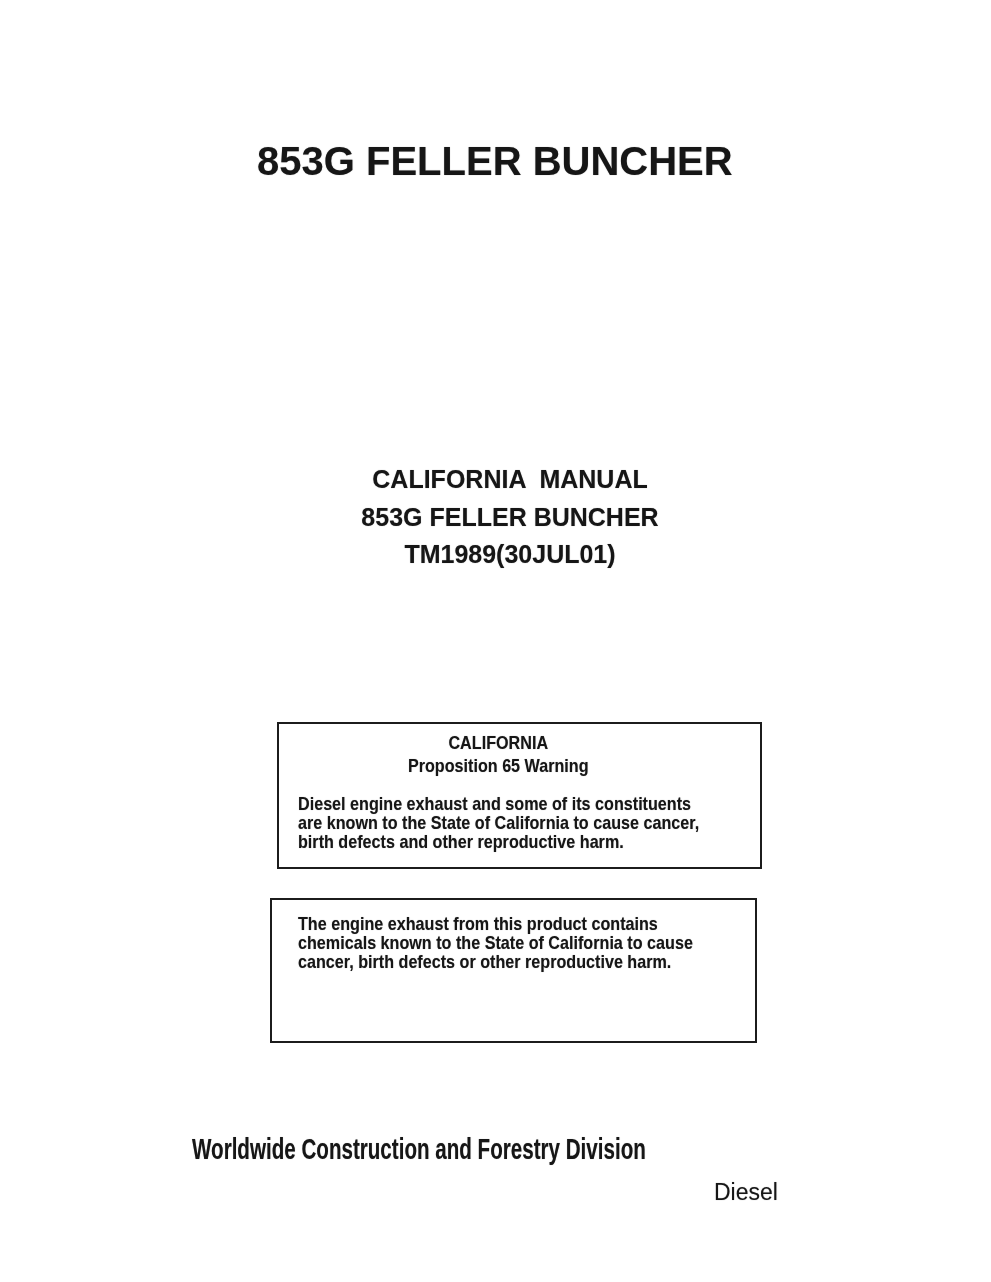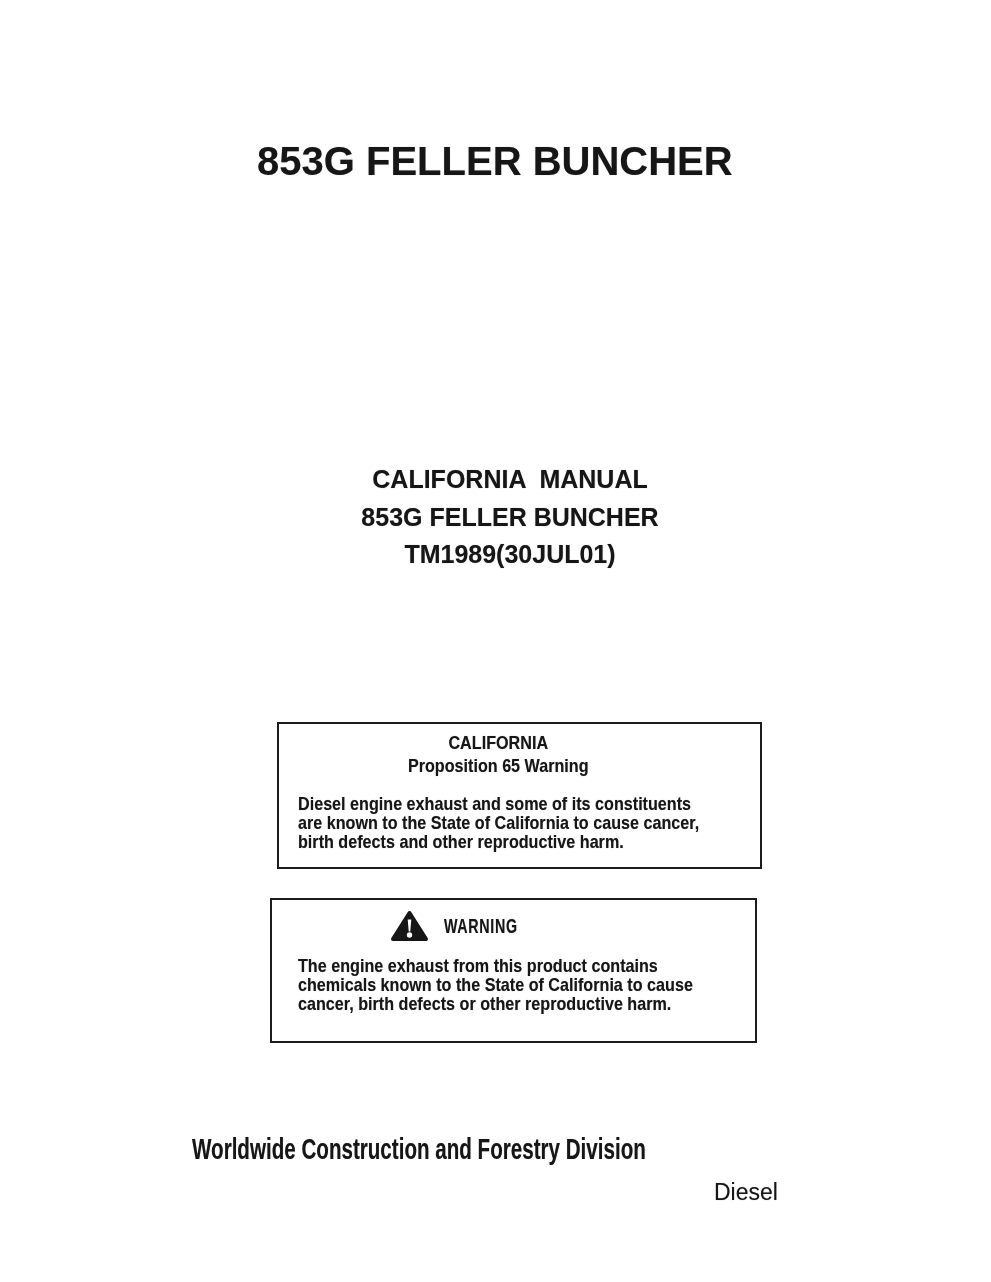--- a/index.html
+++ b/index.html
@@ -149,30 +149,20 @@
       <div>Proposition 65 Warning</div>
     </div>
     <div class="box-body">
       <div>Diesel engine exhaust and some of its constituents</div>
       <div>are known to the State of California to cause cancer,</div>
       <div>birth defects and other reproductive harm.</div>
     </div>
   </div>
 
   <div class="notice-box box-warning">
-    <div class="warn-head">
-      <span class="warn-tri">
-        <svg viewBox="0 0 39 32" xmlns="http://www.w3.org/2000/svg" aria-hidden="true">
-          <path d="M19.5 3 L36 29 L3 29 Z" fill="#161616" stroke="#161616" stroke-width="4" stroke-linejoin="round"></path>
-          <path d="M17.7 9.5 h3.6 l-1.05 12 h-1.5 Z" fill="#ffffff"></path>
-          <circle cx="19.5" cy="25" r="2.7" fill="#ffffff"></circle>
-        </svg>
-      </span>
-      <span class="warn-label">WARNING</span>
-    </div>
     <div class="box-body">
       <div>The engine exhaust from this product contains</div>
       <div>chemicals known to the State of California to cause</div>
       <div>cancer, birth defects or other reproductive harm.</div>
     </div>
   </div>
 
   <div class="division">Worldwide Construction and Forestry Division</div>
 
   <div class="language">Diesel</div>

